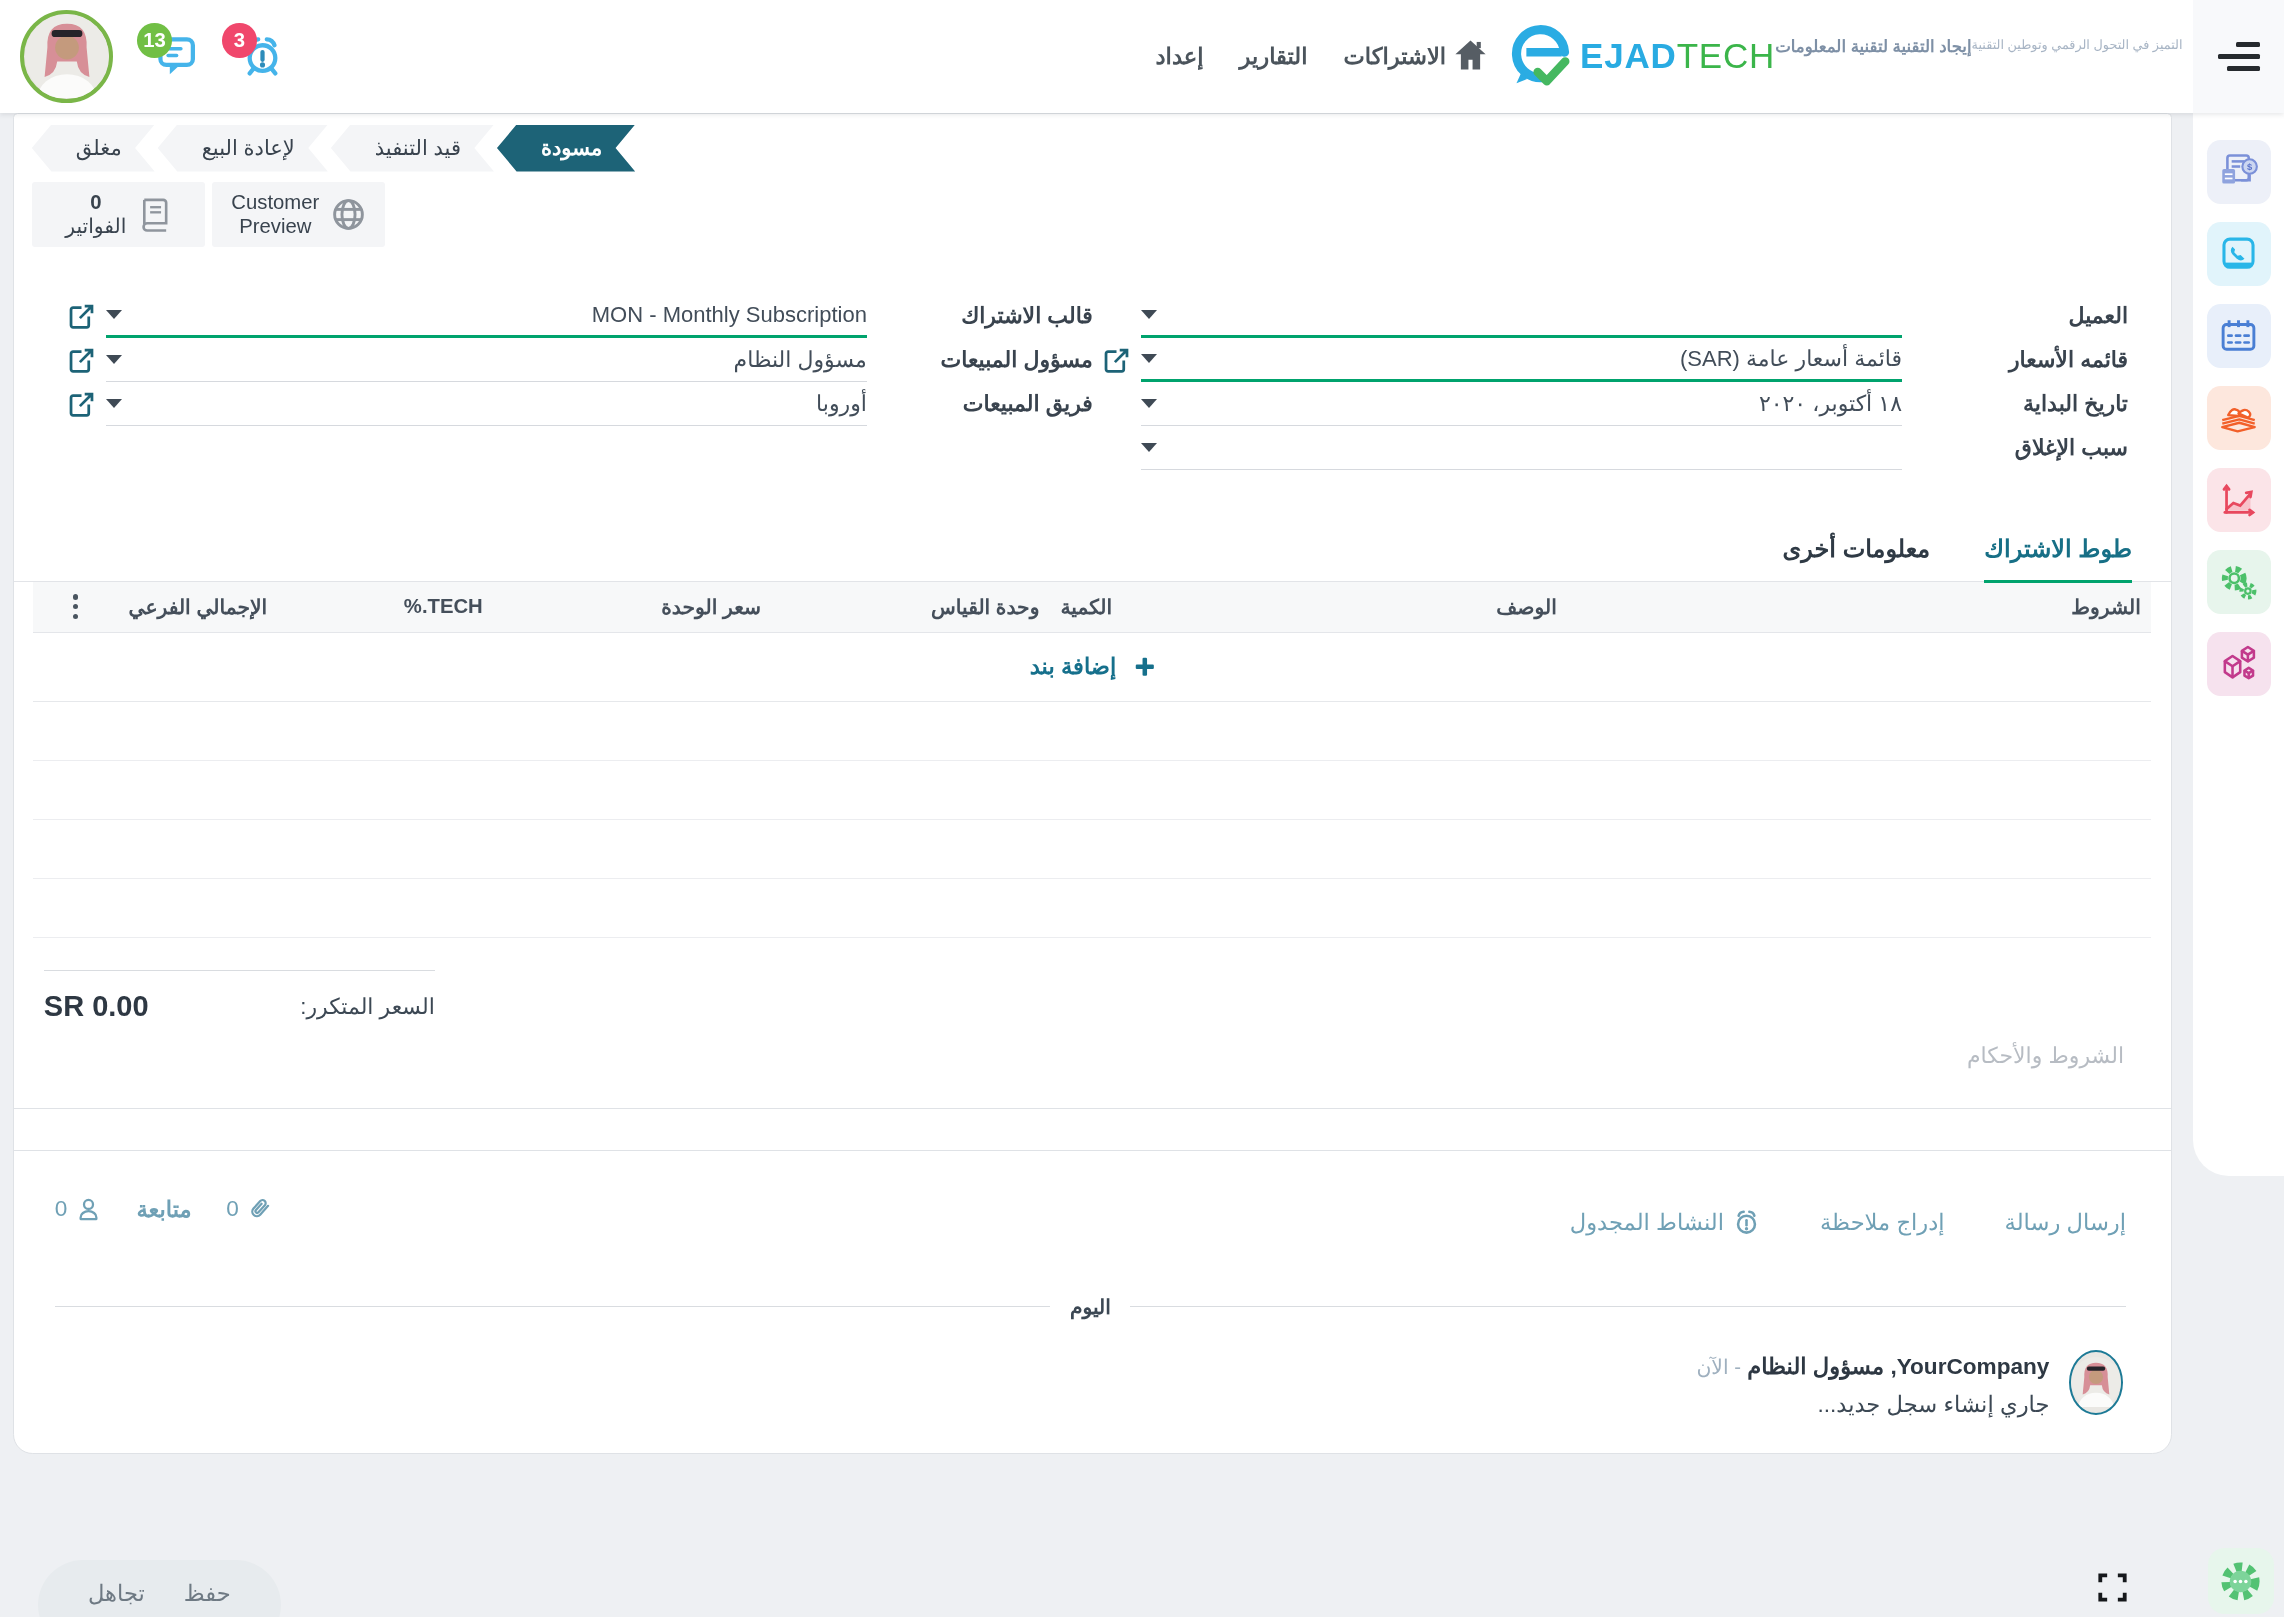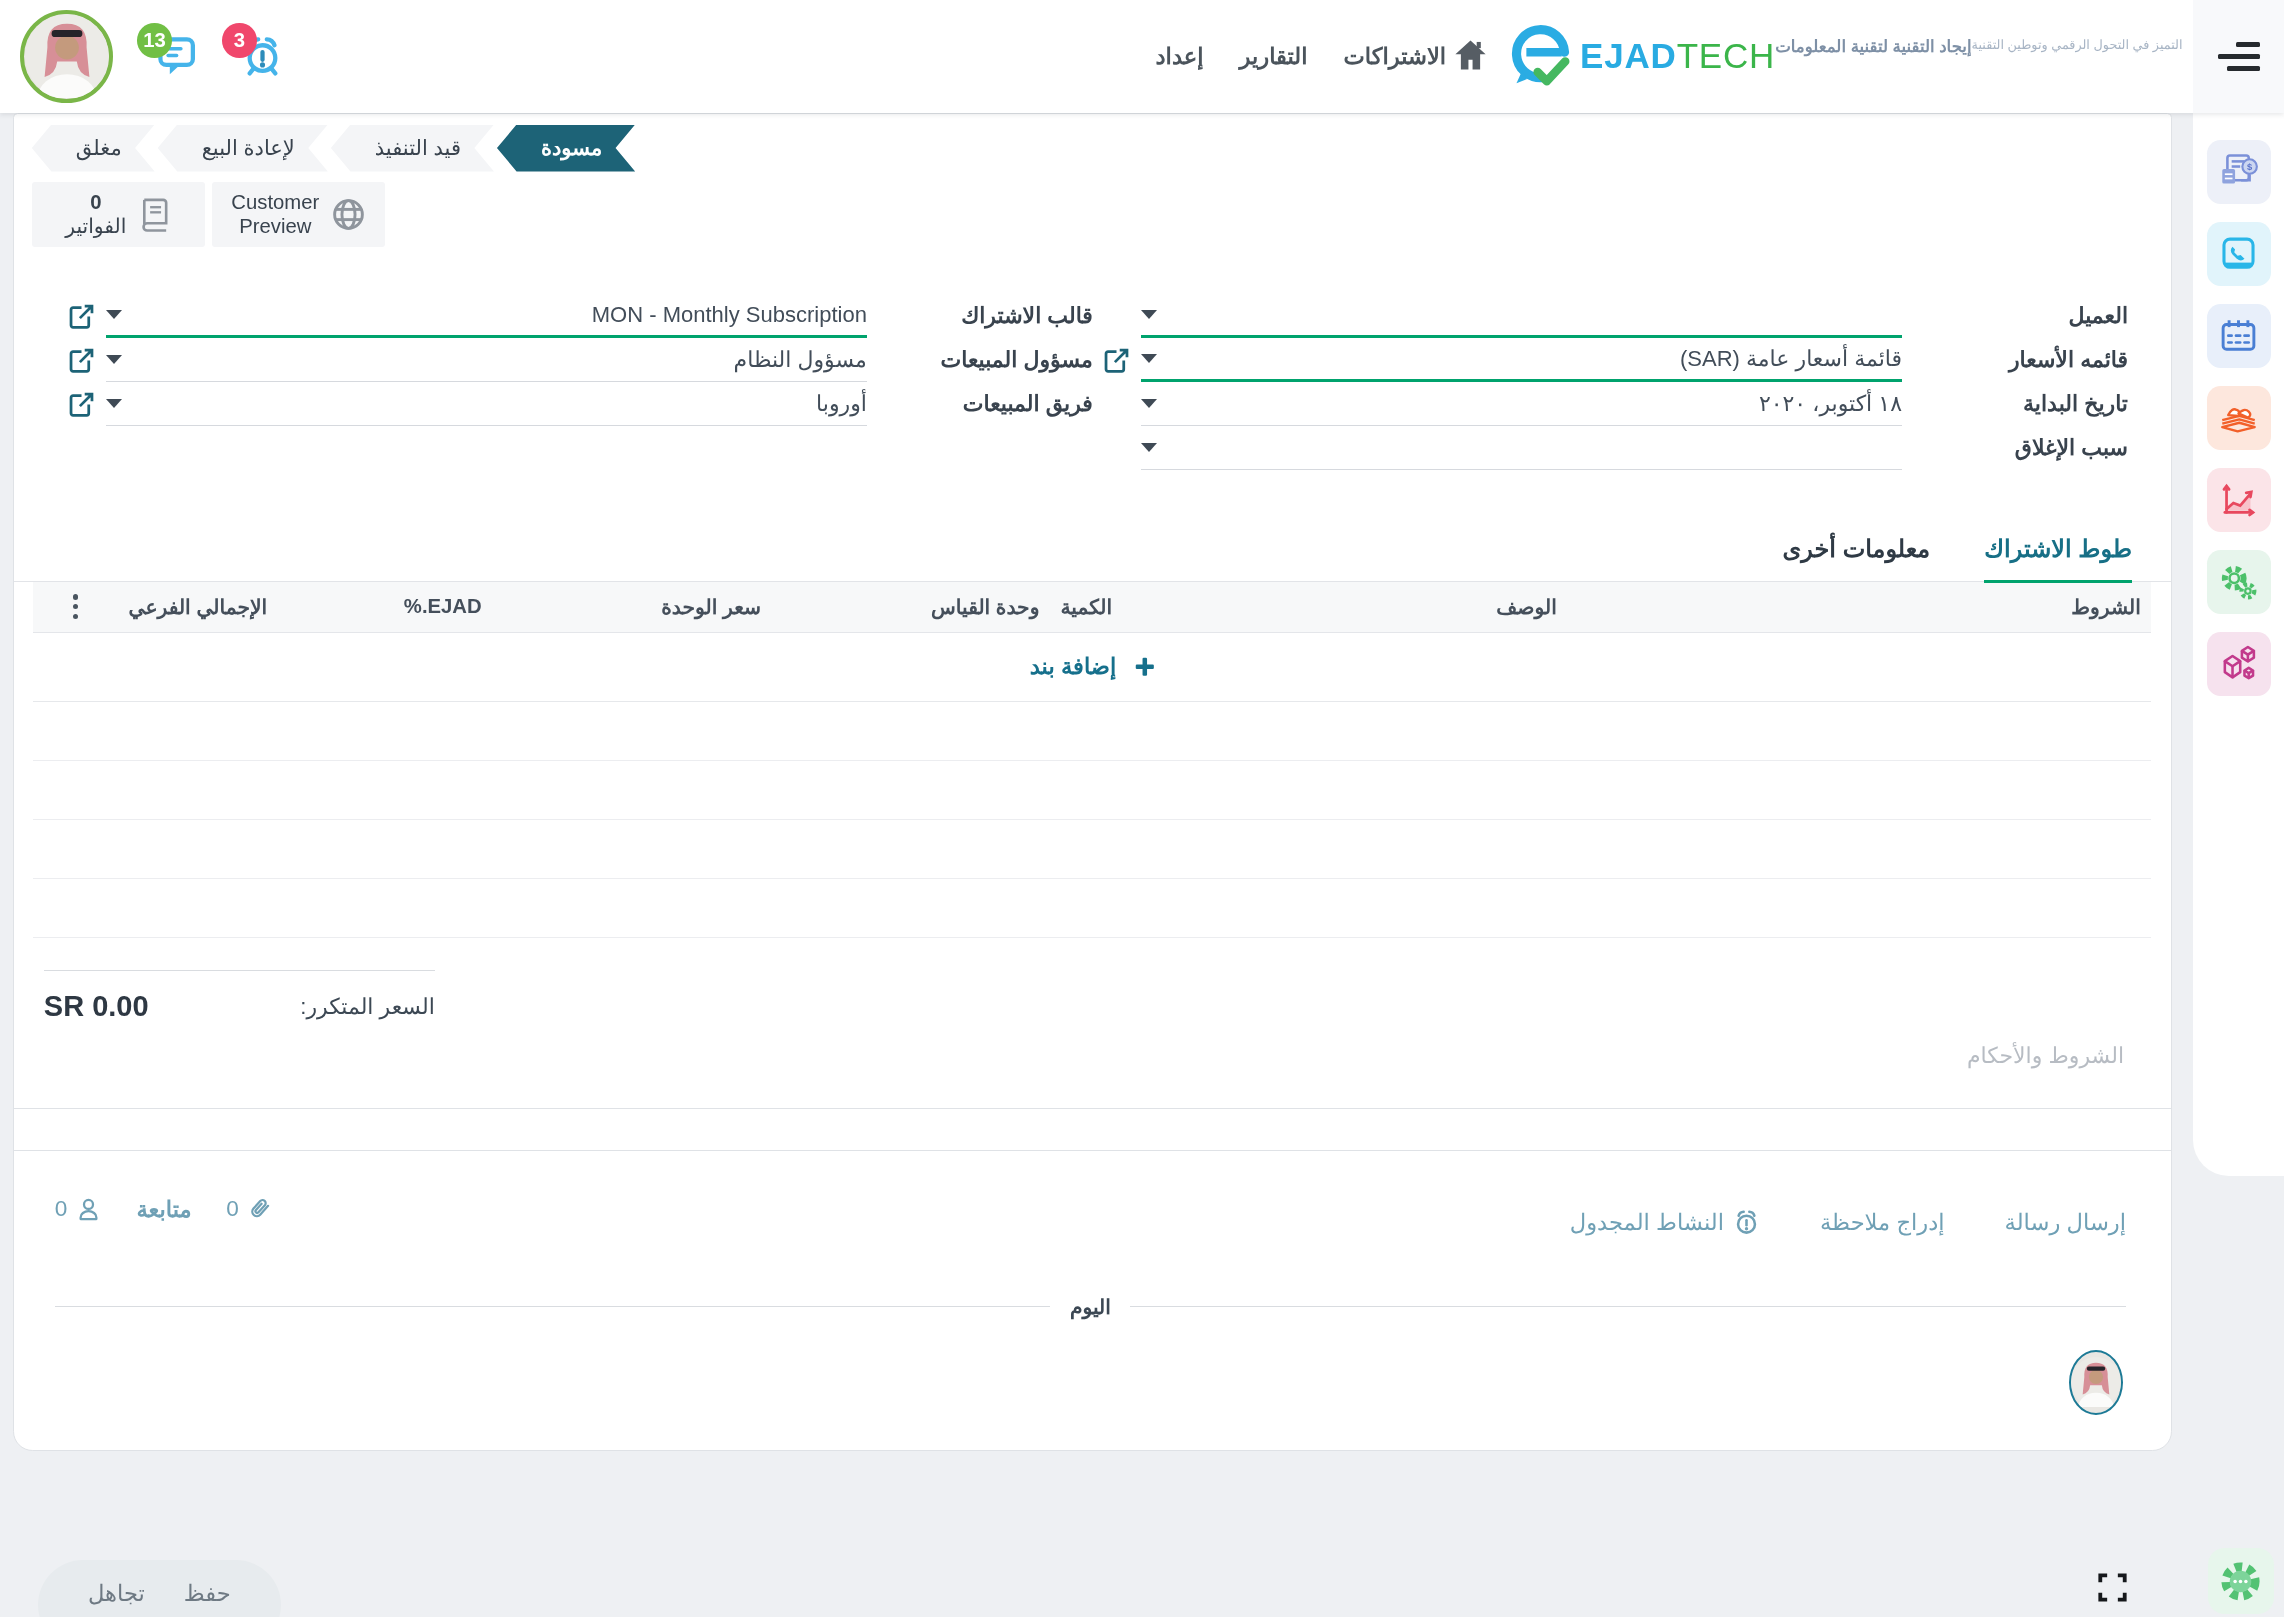--- a/index.html
+++ b/index.html
@@ -434,21 +434,21 @@
             <col style="width:13%">
             <col style="width:4%">
         </colgroup>
         <thead>
           <tr>
             <th style="text-align:right">الشروط</th>
             <th style="text-align:center">الوصف</th>
             <th style="text-align:left">الكمية</th>
             <th style="text-align:right">وحدة القياس</th>
             <th style="text-align:center">سعر الوحدة</th>
-            <th style="text-align:left">EJAD.%</th>
+            <th style="text-align:left">TECH.%</th>
             <th style="text-align:left">الإجمالي الفرعي</th>
             <th>
                 <div class="kebab">
                   <i></i>
                   <i></i>
                   <i></i>
                 </div>
               </th>
           </tr>
         </thead>
@@ -531,20 +531,27 @@
         <div class="msg">
           <div class="msg-avatar">
             <svg width="50" height="60" viewBox="0 0 60 60">
                 <circle cx="30" cy="30" r="30" fill="#ecebe7"></circle>
                 <path d="M30 7 q-15 0 -14 17 l-2 21 q8-2 9-11 h14 q1 9 9 11 l-2-21 q1-17 -14-17" fill="#d78f97"></path>
                 <circle cx="30" cy="24" r="8.5" fill="#c49a7d"></circle>
                 <rect x="19" y="11.5" width="22" height="5" rx="2.4" fill="#26242a"></rect>
                 <path d="M9 60 a21 17 0 0 1 42 0 z" fill="#fbfbfa"></path>
               </svg>
           </div>
+          <div class="msg-body">
+            <div class="msg-author">
+              <b>YourCompany, مسؤول النظام</b>
+              <span class="msg-time">- الآن</span>
+            </div>
+            <div class="msg-text">جاري إنشاء سجل جديد...</div>
+          </div>
         </div>
       </div>
     </div>
   </div>
 
   <div class="savebar">
     <span>حفظ</span>
     <span>تجاهل</span>
   </div>
 

